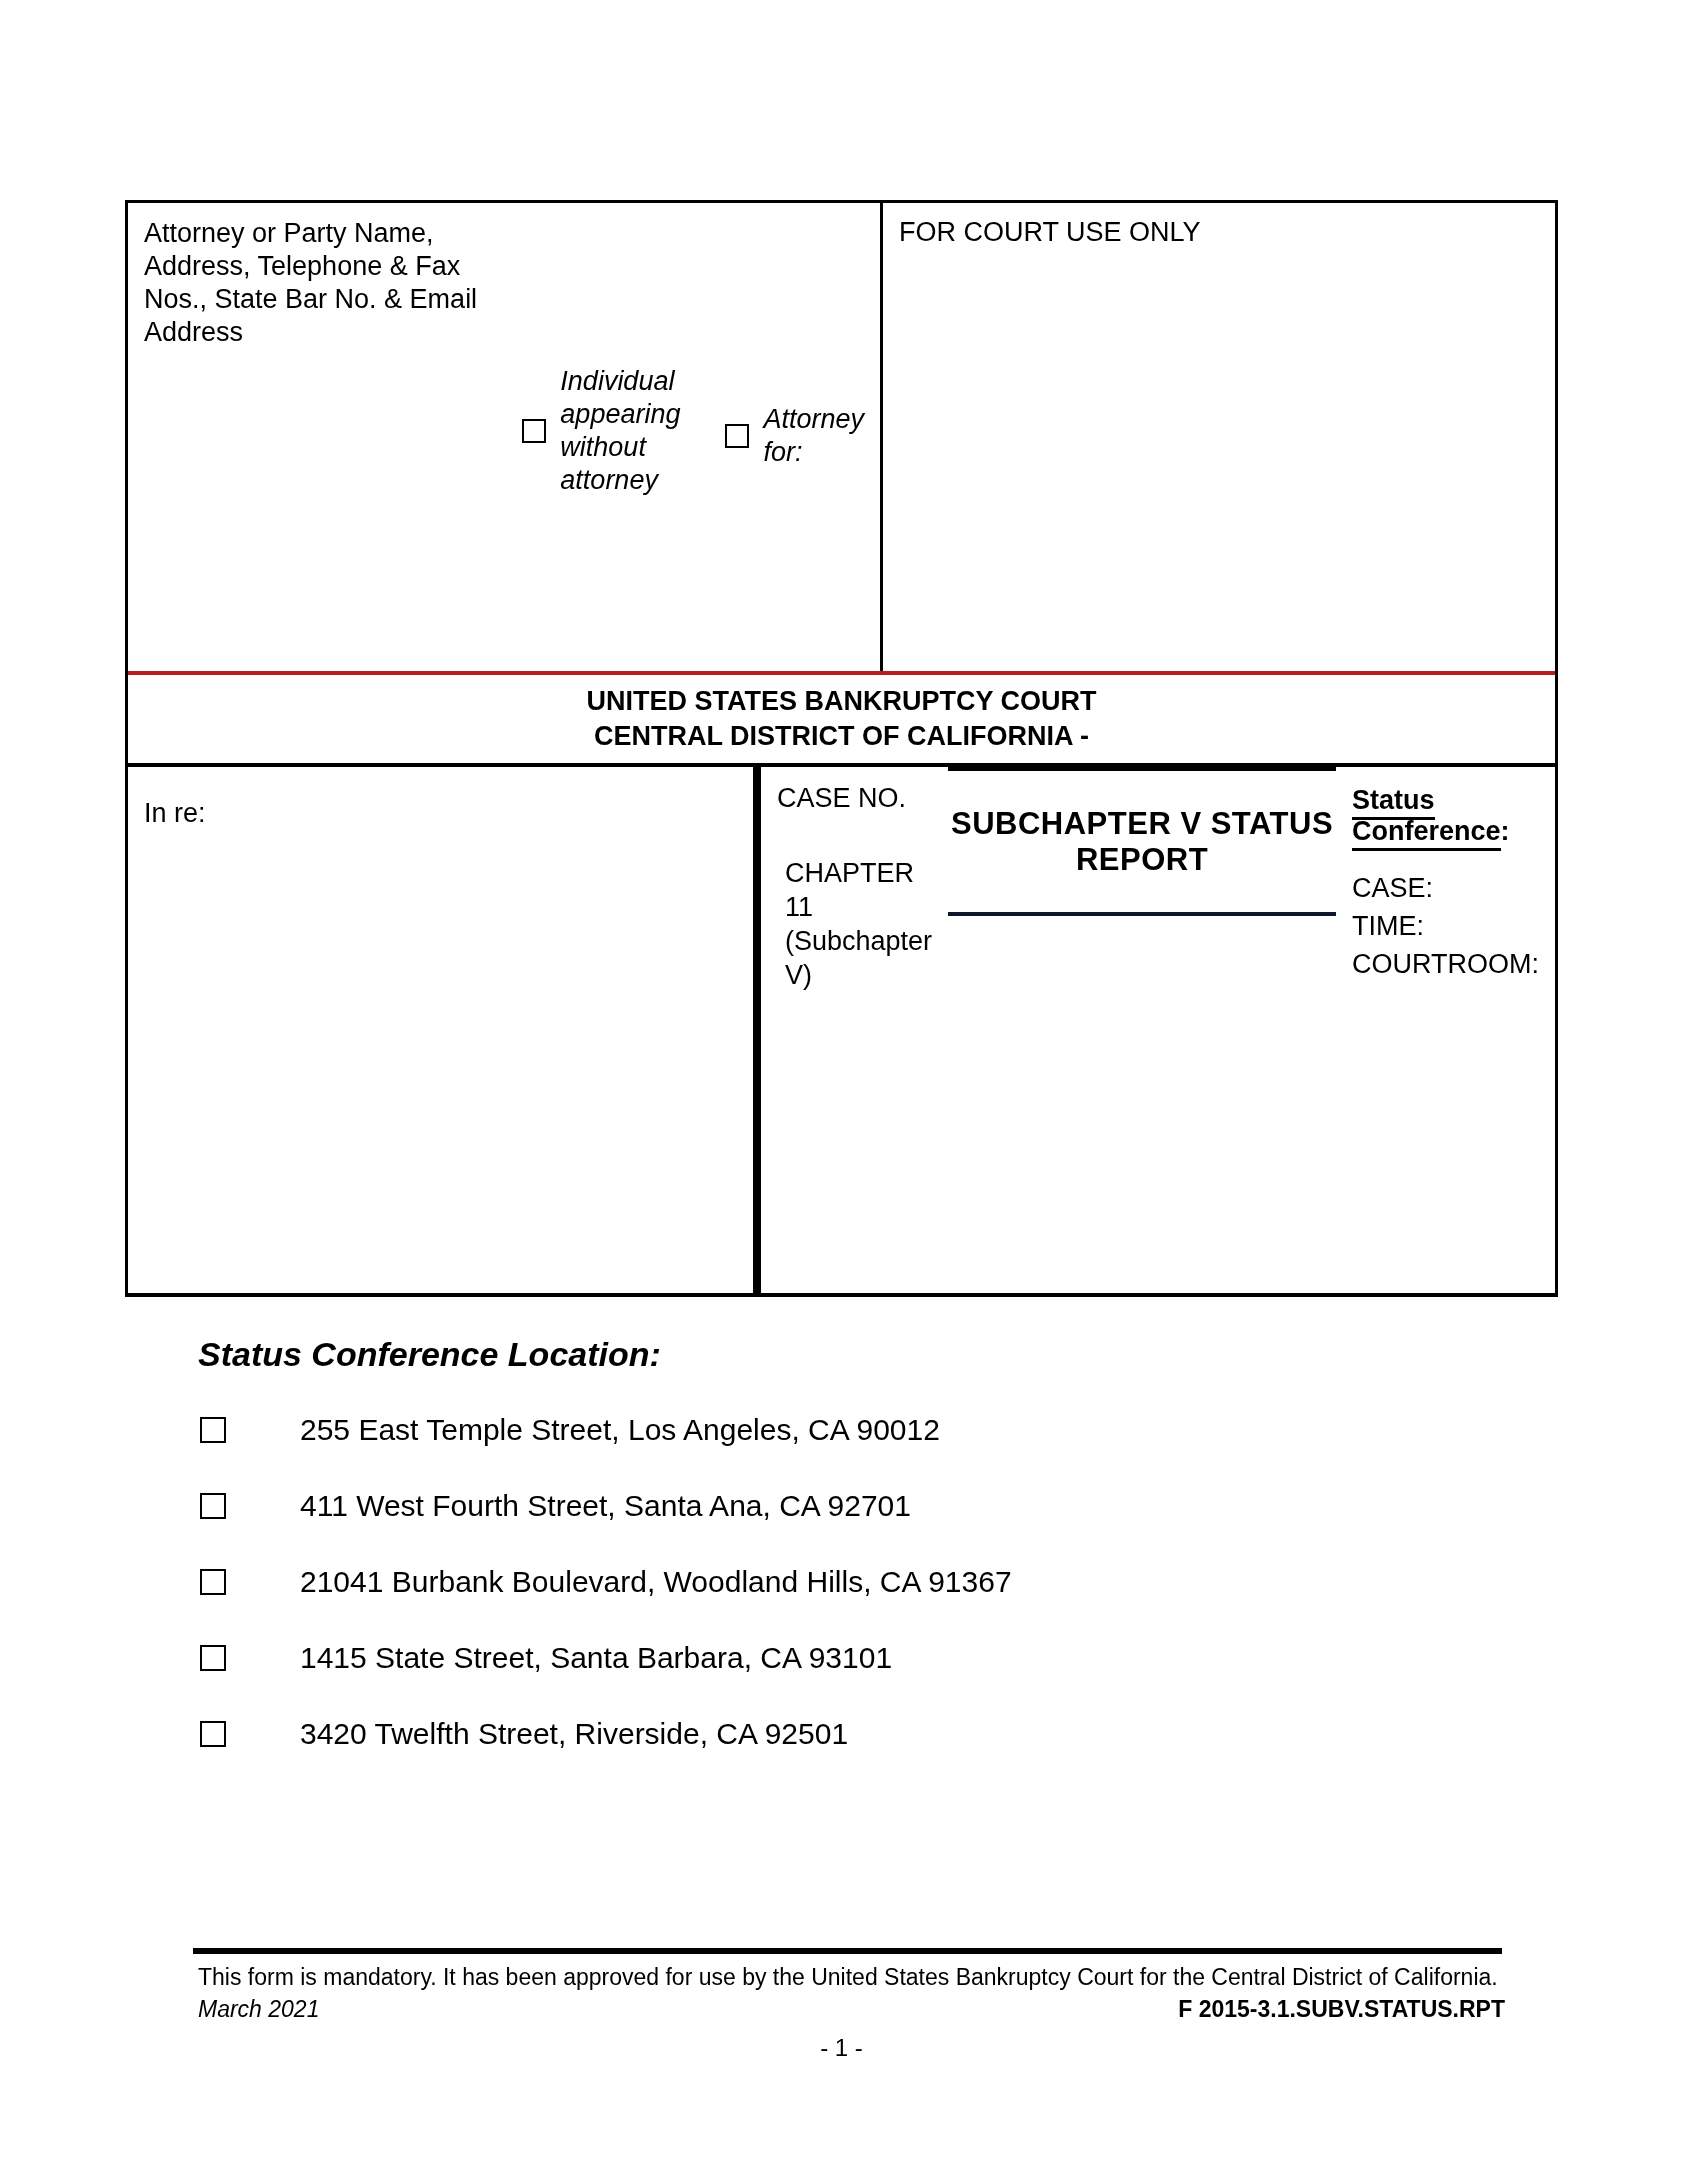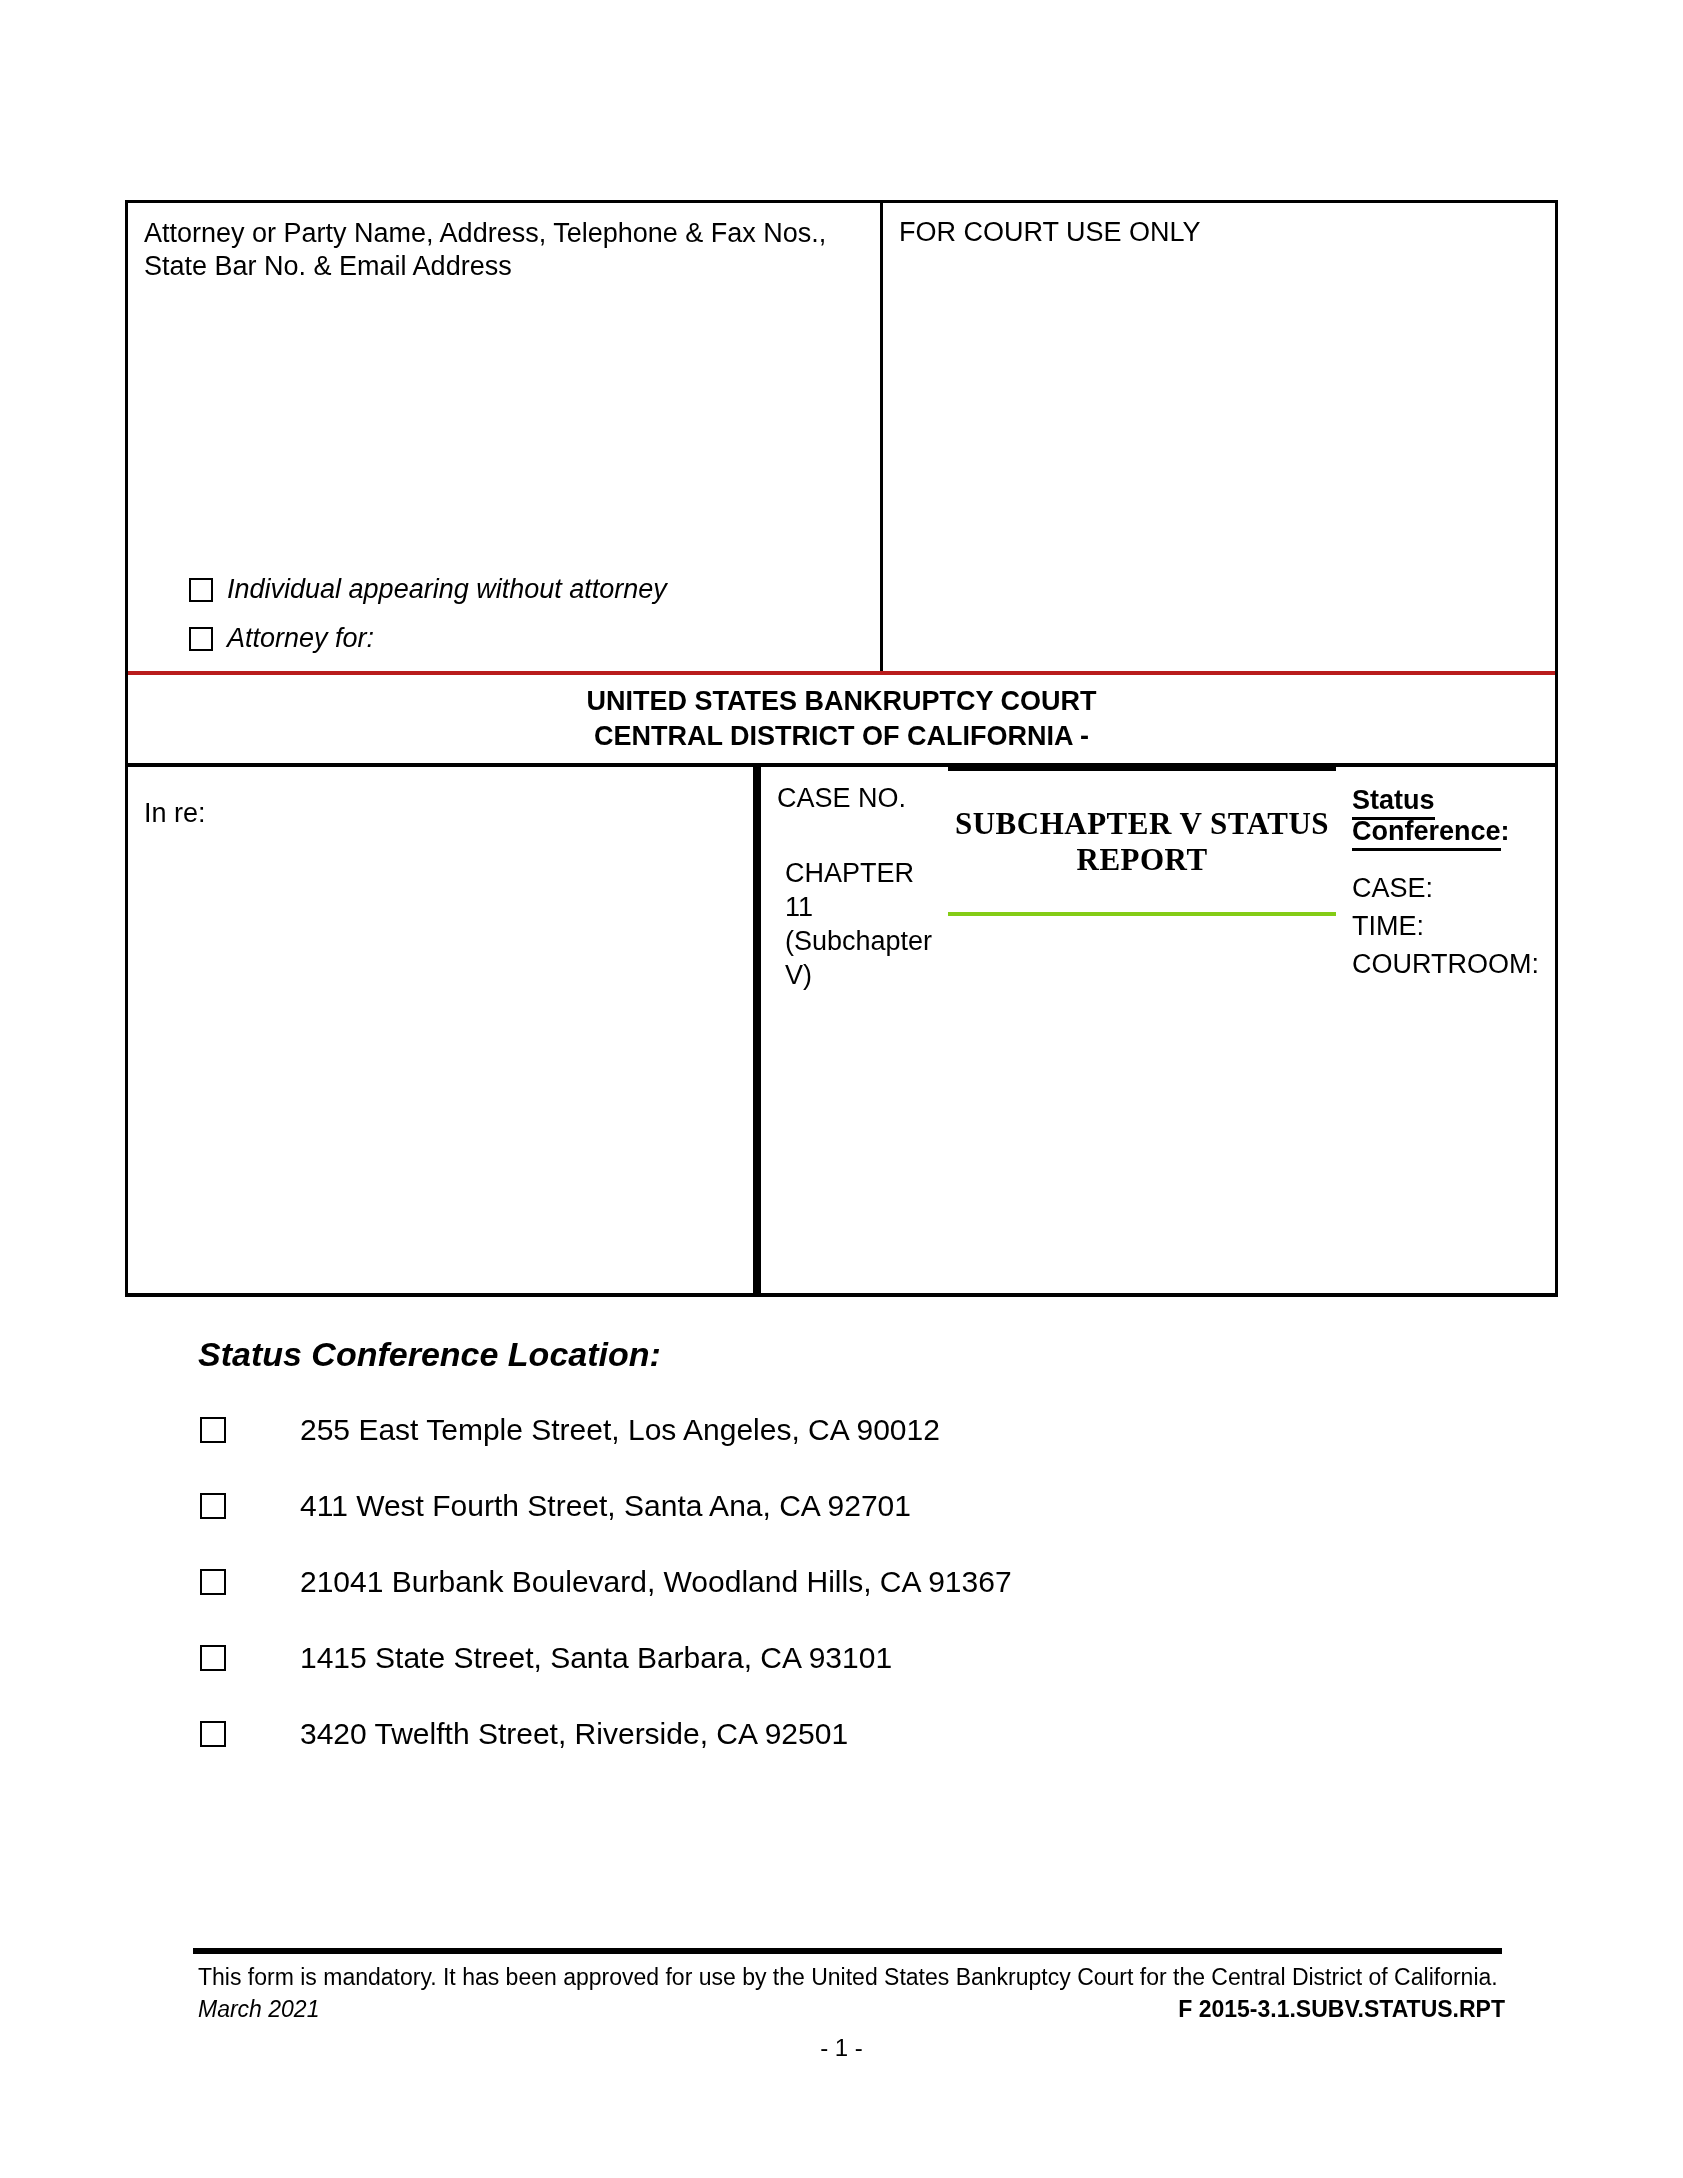--- a/index.html
+++ b/index.html
@@ -23,21 +23,21 @@
     width: 1433px; height: 1097px;
     border: 3px solid #000;
     border-bottom-width: 4px;
     display: flex; flex-direction: column;
     background: #fff;
   }
   .row1 { height: 468px; display: flex; }
   .row1-left {
     width: 755px; border-right: 3px solid #000;
     padding: 14px 16px 10px 16px;
-    display: flex; flex-direction: column;
+    display: flex; flex-direction: row;
     font-size: 27px; line-height: 33px;
   }
   .row1-right { flex: 1; padding: 14px 16px; font-size: 27px; }
   .spacer { flex: 1; }
   .cb-line { display: flex; align-items: center; margin-bottom: 16px; margin-left: 45px; }
   .cb-line .checkbox { margin-right: 14px; }
   .cb-line .cb-label { font-style: italic; font-size: 27px; }
   .checkbox {
     display: inline-block;
     width: 24px; height: 24px;
@@ -63,25 +63,24 @@
   }
   .row3-right { flex: 1; display: flex; flex-direction: row; justify-content: space-between; }
   .cell-caseno {
     height: 189px; padding: 16px 16px;
     font-size: 27px;
   }
   .chapter-block { margin-top: 42px; line-height: 34px; margin-left: 8px; }
   .cell-title {
     height: 149px;
     border-top: 4px solid #000;
-    border-bottom: 4px solid #84cc16;
+    border-bottom: 4px solid #0f172a;
     display: flex; align-items: center; justify-content: center;
     font-weight: bold; font-size: 31px; letter-spacing: 0.5px;
     text-align: center;
-    font-family: Liberation Serif, serif;
   }
   .cell-statusconf { flex: 1; padding: 18px 16px; font-size: 27px; }
   .sc-heading { font-weight: bold; font-size: 27px; }
   .sc-underline { border-bottom: 3px solid #000; padding-bottom: 2px; }
   .sc-lines { margin-top: 22px; line-height: 38px; }
 
   
   .loc-heading {
     position: absolute;
     left: 198px; top: 1335px;

